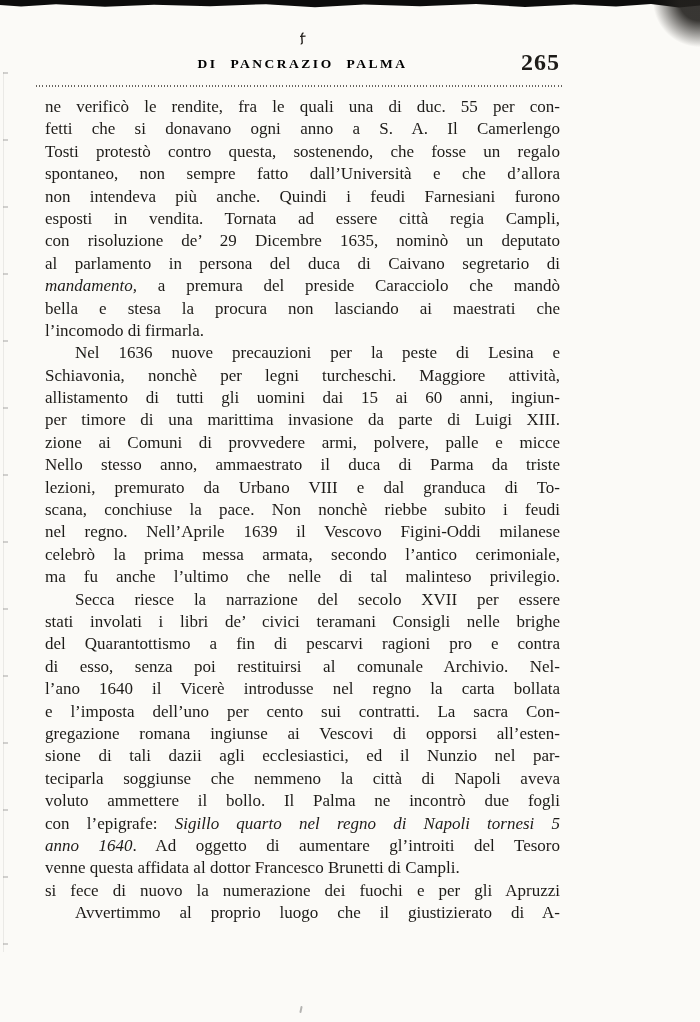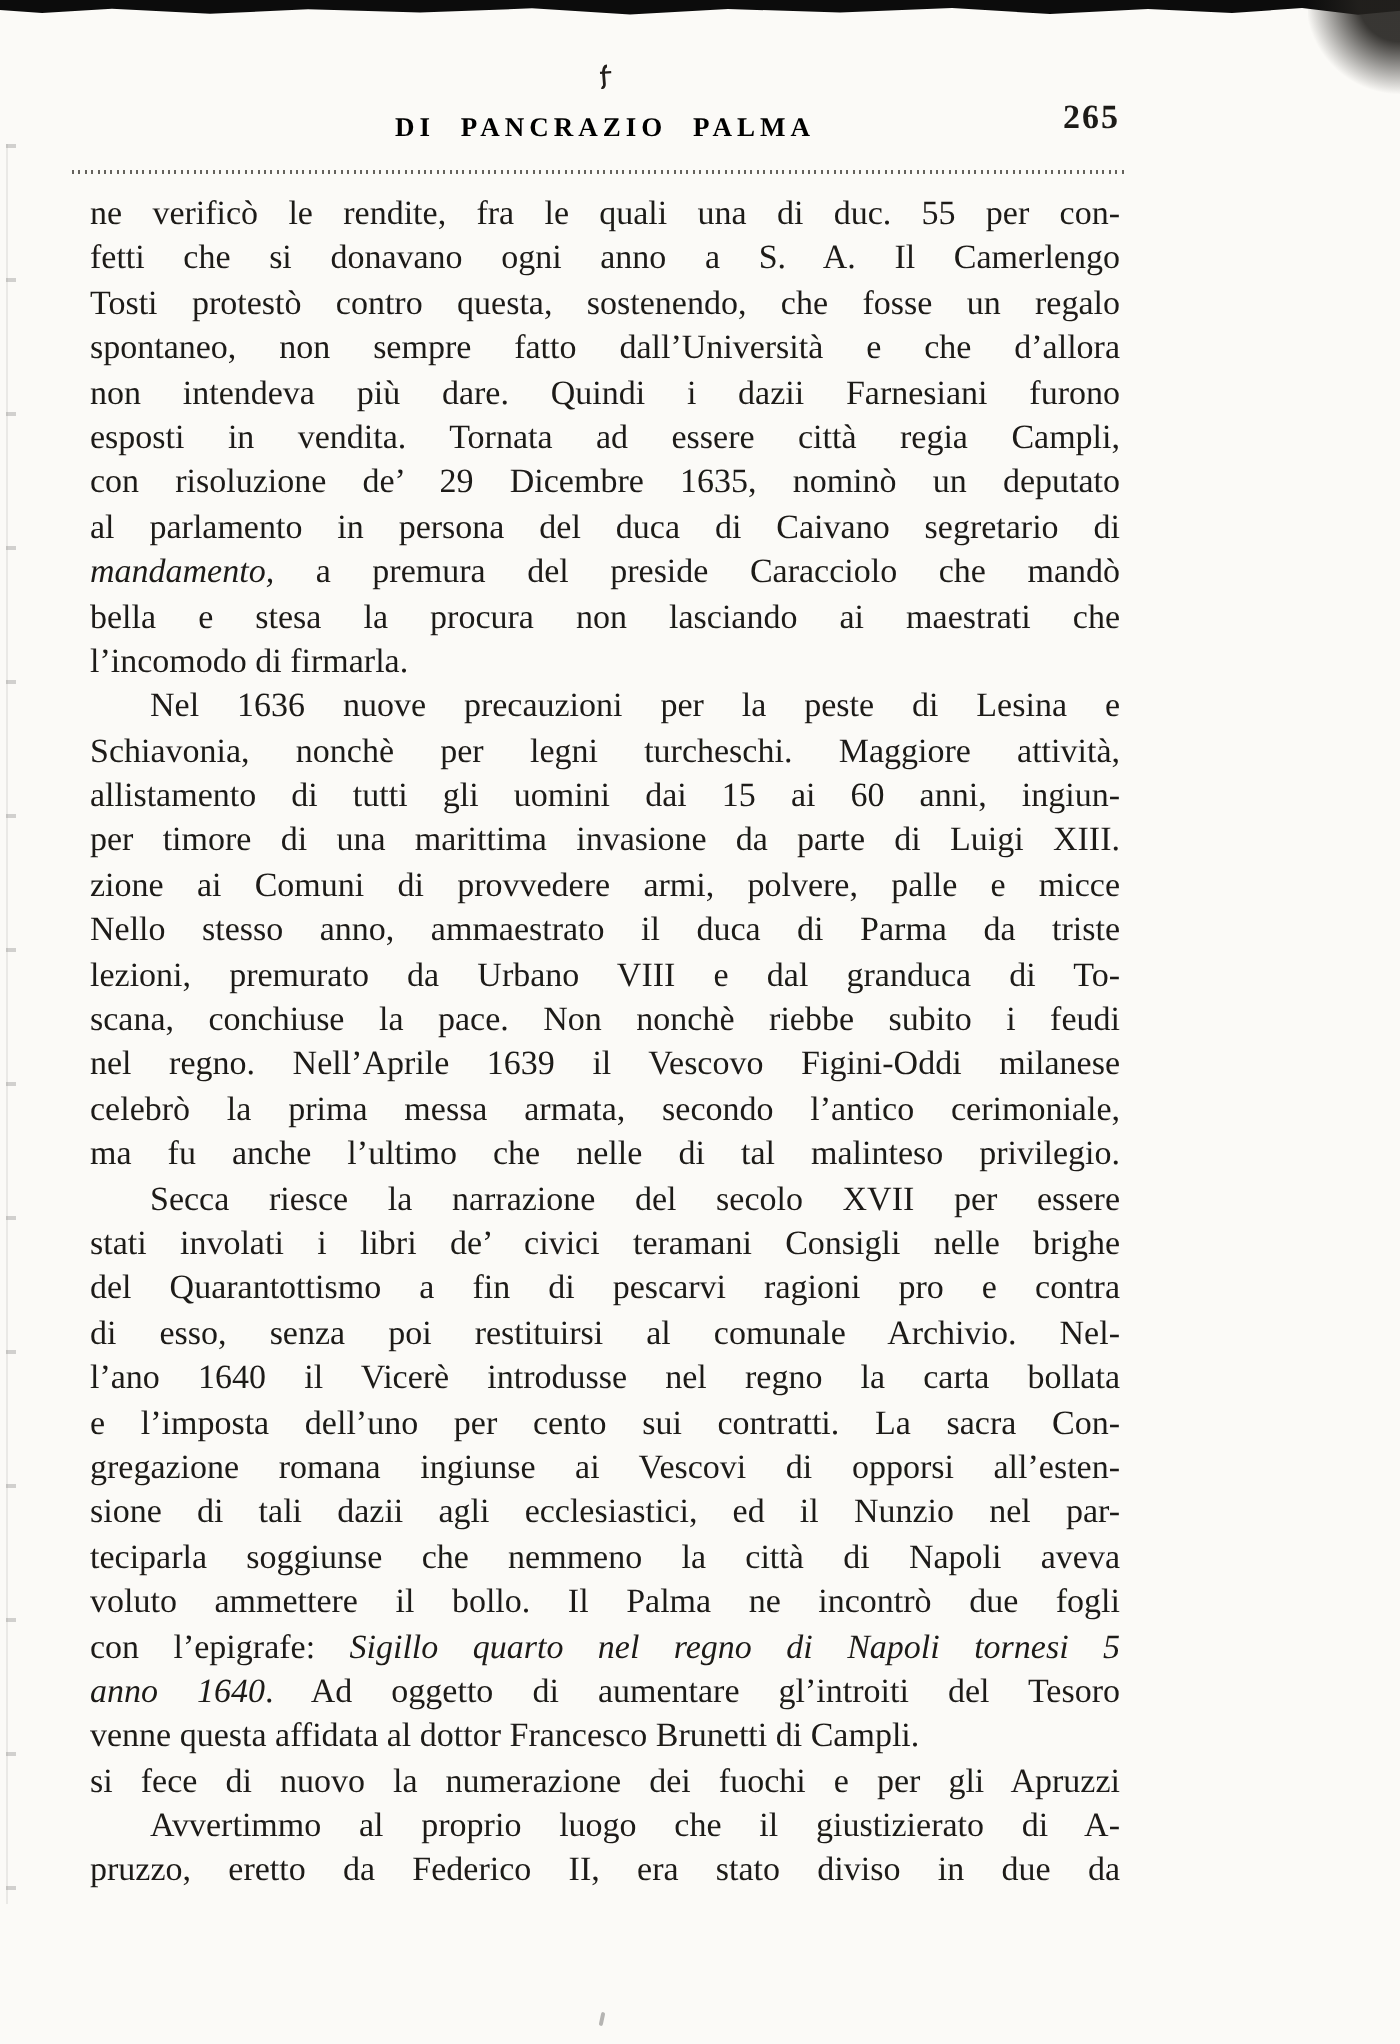--- a/index.html
+++ b/index.html
@@ -30,21 +30,21 @@
   }
   
   .running-head{
     position:absolute;left:45px;top:52px;width:515px;height:22px;
   }
   .head-title{
     position:absolute;left:0;right:0;top:4px;text-align:center;
     font-size:13.5px;font-weight:700;letter-spacing:2.5px;word-spacing:7px;color:#000000;
   }
   .page-num{
-    position:absolute;right:0;top:-3px;font-size:17px;font-weight:700;color:#1d1b18;
+    position:absolute;right:0;top:-3px;font-size:24px;font-weight:700;color:#1d1b18;
     letter-spacing:1px;
   }
   .ink-mark{
     position:absolute;left:299px;top:32px;width:4px;height:12px;
   }
   .ink-mark svg{display:block}
   .dotted-rule{
     position:absolute;left:36px;top:85px;width:528px;height:2px;
     background:repeating-linear-gradient(90deg,#65625d 0 1px,transparent 1px 3.2px);
   }
@@ -82,21 +82,21 @@
 </div>
 
 <div class="dotted-rule"></div>
 
 <div class="page-body">
     <div>
       <div class="line"><span>ne verificò le rendite, fra le quali una di duc. 55 per con-</span></div>
       <div class="line"><span>fetti che si donavano ogni anno a S. A. Il Camerlengo</span></div>
       <div class="line"><span>Tosti protestò contro questa, sostenendo, che fosse un regalo</span></div>
       <div class="line"><span>spontaneo, non sempre fatto dall’Università e che d’allora</span></div>
-      <div class="line"><span>non intendeva più dare. Quindi i dazii Farnesiani furono</span></div>
+      <div class="line"><span>non intendeva più anche. Quindi i feudi Farnesiani furono</span></div>
       <div class="line"><span>esposti in vendita. Tornata ad essere città regia Campli,</span></div>
       <div class="line"><span>con risoluzione de’ 29 Dicembre 1635, nominò un deputato</span></div>
       <div class="line"><span>al parlamento in persona del duca di Caivano segretario di</span></div>
       <div class="line"><span class="it">mandamento,</span><span> a premura del preside Caracciolo che mandò</span></div>
       <div class="line"><span>bella e stesa la procura non lasciando ai maestrati che</span></div>
       <div class="line last"><span>l’incomodo di firmarla.</span></div>
     </div>
     <div>
       <div class="line indent"><span>Nel 1636 nuove precauzioni per la peste di Lesina e</span></div>
       <div class="line"><span>Schiavonia, nonchè per legni turcheschi. Maggiore attività,</span></div>
@@ -121,15 +121,14 @@
       <div class="line"><span>sione di tali dazii agli ecclesiastici, ed il Nunzio nel par-</span></div>
       <div class="line"><span>teciparla soggiunse che nemmeno la città di Napoli aveva</span></div>
       <div class="line"><span>voluto ammettere il bollo. Il Palma ne incontrò due fogli</span></div>
       <div class="line"><span>con l’epigrafe: </span><span class="it">Sigillo quarto nel regno di Napoli tornesi 5</span></div>
       <div class="line"><span class="it">anno 1640</span><span>. Ad oggetto di aumentare gl’introiti del Tesoro</span></div>
       <div class="line last"><span>venne questa affidata al dottor Francesco Brunetti di Campli.</span></div>
       <div class="line"><span>si fece di nuovo la numerazione dei fuochi e per gli Apruzzi</span></div>
     </div>
     <div>
       <div class="line indent"><span>Avvertimmo al proprio luogo che il giustizierato di A-</span></div>
-      <div class="line"><span>pruzzo, eretto da Federico II, era stato diviso in due da</span></div>
     </div>
   </div>
 
 </body></html>

